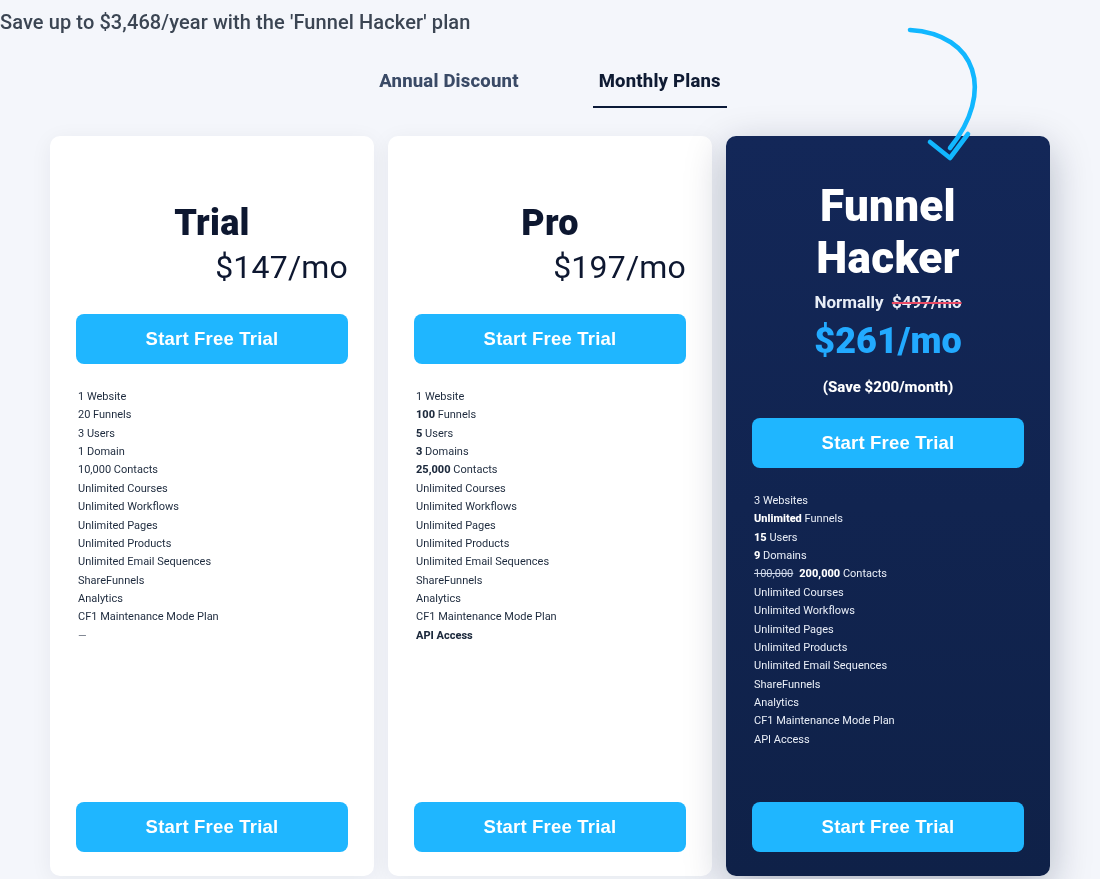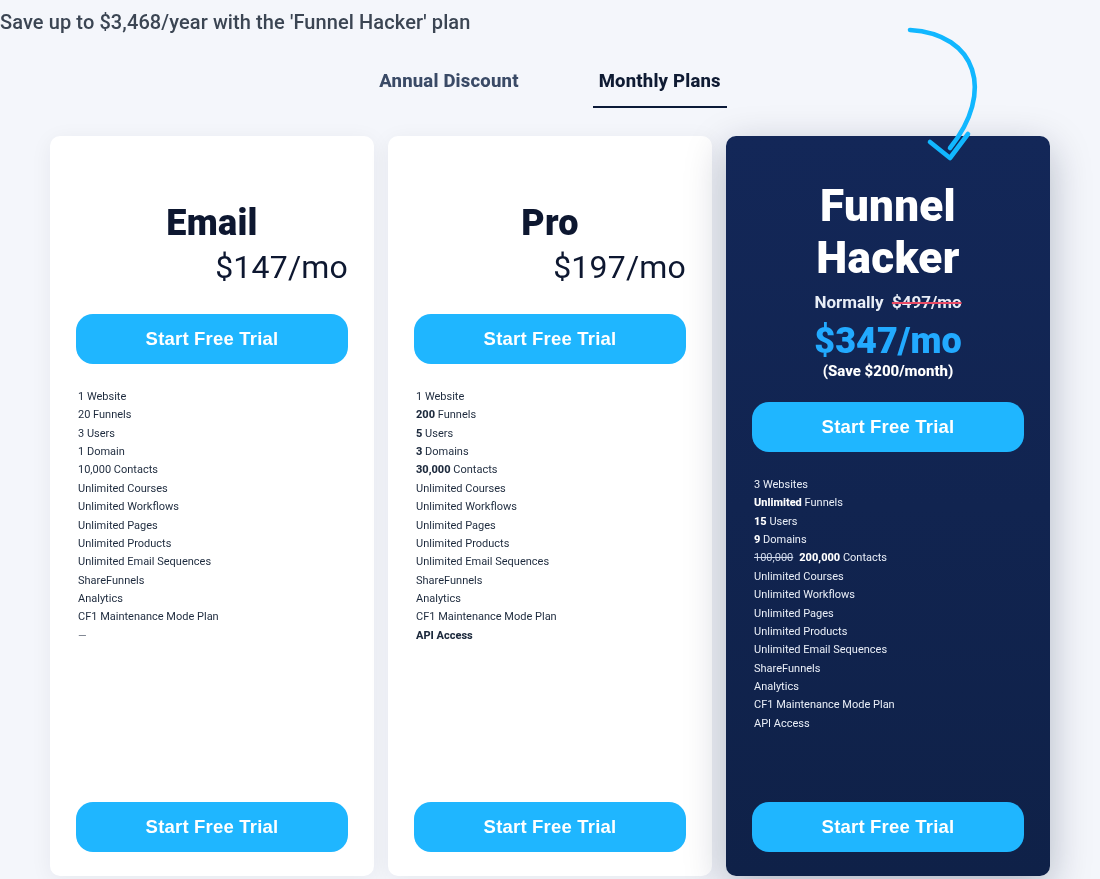--- a/index.html
+++ b/index.html
@@ -111,21 +111,21 @@
     letter-spacing:.2px;
     color:#0d1730;
     margin:4px 0 0 0;
   }
   .cta{
     display:block;
     width:100%;
     background:var(--cta);
     color:var(--cta-text);
     border:none;
-    border-radius:17px;
+    border-radius:8px;
     padding:14px 10px;
     font-size:18.5px;
     font-weight:900;
     cursor:pointer;
     margin-top:28px;
     letter-spacing:.2px;
   }
   .features{
     list-style:none;
     padding:0;
@@ -165,21 +165,21 @@
     color:var(--price-blue);
     font-size:36px;
     font-weight:900;
     margin-top:8px;
   }
   .dark .save{
     text-align:center;
     color:#ffffff;
     font-size:15px;
     font-weight:800;
-    margin-top:0;
+    margin-top:16px;
   }
   .dark .features{ color:var(--accent-dark-text) }
   .dark .features .b{ color:#ffffff }
   .dark .features .st{ color:#cfd8ea }
   .dark .cta{ margin-top:22px }
   .card.dark .spacer-top{ height:24px }
 </style>
 </head>
 <body>
 <div class="page">
@@ -193,21 +193,21 @@
 
   <div class="tabs">
     <div class="tab">Annual Discount</div>
     <div class="tab active">Monthly Plans</div>
   </div>
 
   <div class="grid">
 
     <section class="card">
       <div class="spacer-top"></div>
-      <h2 class="plan-name">Email</h2>
+      <h2 class="plan-name">Trial</h2>
       <div class="plan-price">$147/mo</div>
       <button class="cta">Start Free Trial</button>
       <ul class="features">
           <li><span>1 Website</span></li>
           <li><span>20 Funnels</span></li>
           <li><span>3 Users</span></li>
           <li><span>1 Domain</span></li>
           <li><span>10,000 Contacts</span></li>
           <li><span>Unlimited Courses</span></li>
           <li><span>Unlimited Workflows</span></li>
@@ -223,24 +223,24 @@
       <button class="cta">Start Free Trial</button>
     </section>
 
     <section class="card">
       <div class="spacer-top"></div>
       <h2 class="plan-name">Pro</h2>
       <div class="plan-price">$197/mo</div>
       <button class="cta">Start Free Trial</button>
       <ul class="features">
           <li><span>1 Website</span></li>
-          <li><span class="b">200</span><span> Funnels</span></li>
+          <li><span class="b">100</span><span> Funnels</span></li>
           <li><span class="b">5</span><span> Users</span></li>
           <li><span class="b">3</span><span> Domains</span></li>
-          <li><span class="b">30,000</span><span> Contacts</span></li>
+          <li><span class="b">25,000</span><span> Contacts</span></li>
           <li><span>Unlimited Courses</span></li>
           <li><span>Unlimited Workflows</span></li>
           <li><span>Unlimited Pages</span></li>
           <li><span>Unlimited Products</span></li>
           <li><span>Unlimited Email Sequences</span></li>
           <li><span>ShareFunnels</span></li>
           <li><span>Analytics</span></li>
           <li><span>CF1 Maintenance Mode Plan</span></li>
           <li><span class="b">API Access</span></li>
         </ul>
@@ -248,21 +248,21 @@
       <button class="cta">Start Free Trial</button>
     </section>
 
     <section class="card dark">
       <div class="spacer-top"></div>
       <h2 class="plan-name">Funnel Hacker</h2>
       <div class="note-row">
         <span>Normally</span>
         <span class="st">$497/mo</span>
       </div>
-      <div class="big-price">$347/mo</div>
+      <div class="big-price">$261/mo</div>
       <div class="save">(Save $200/month)</div>
       <button class="cta">Start Free Trial</button>
       <ul class="features">
           <li><span>3 Websites</span></li>
           <li><span class="b">Unlimited</span><span> Funnels</span></li>
           <li><span class="b">15</span><span> Users</span></li>
           <li><span class="b">9</span><span> Domains</span></li>
           <li><span class="st">100,000</span><span class="b">200,000</span><span> Contacts</span></li>
           <li><span>Unlimited Courses</span></li>
           <li><span>Unlimited Workflows</span></li>

